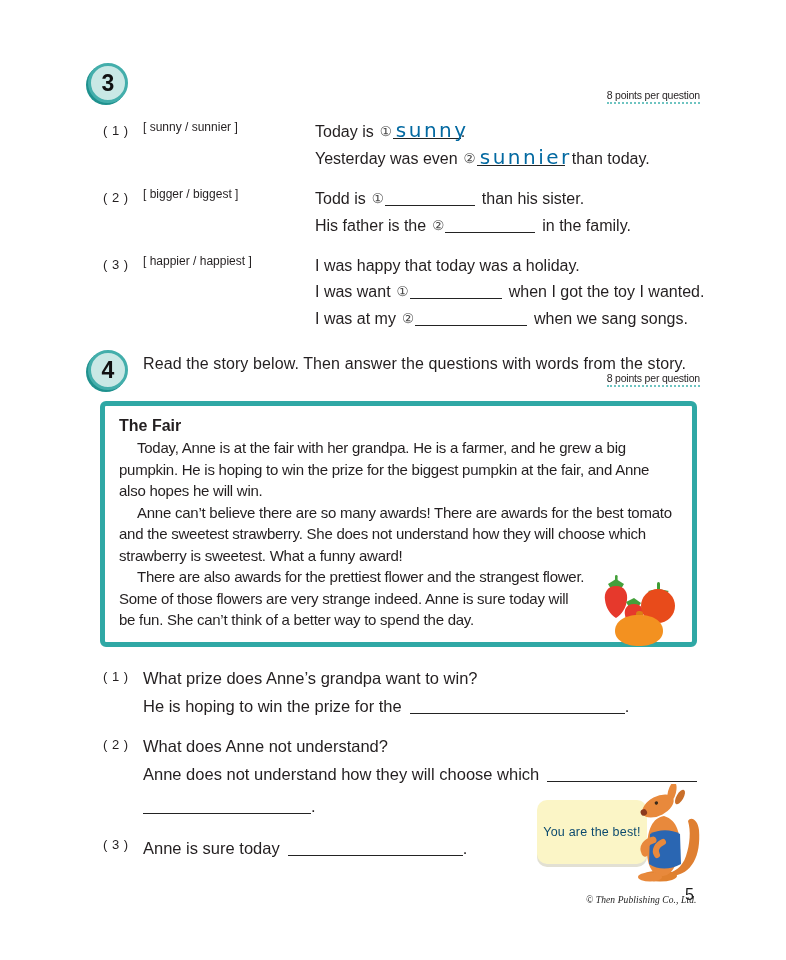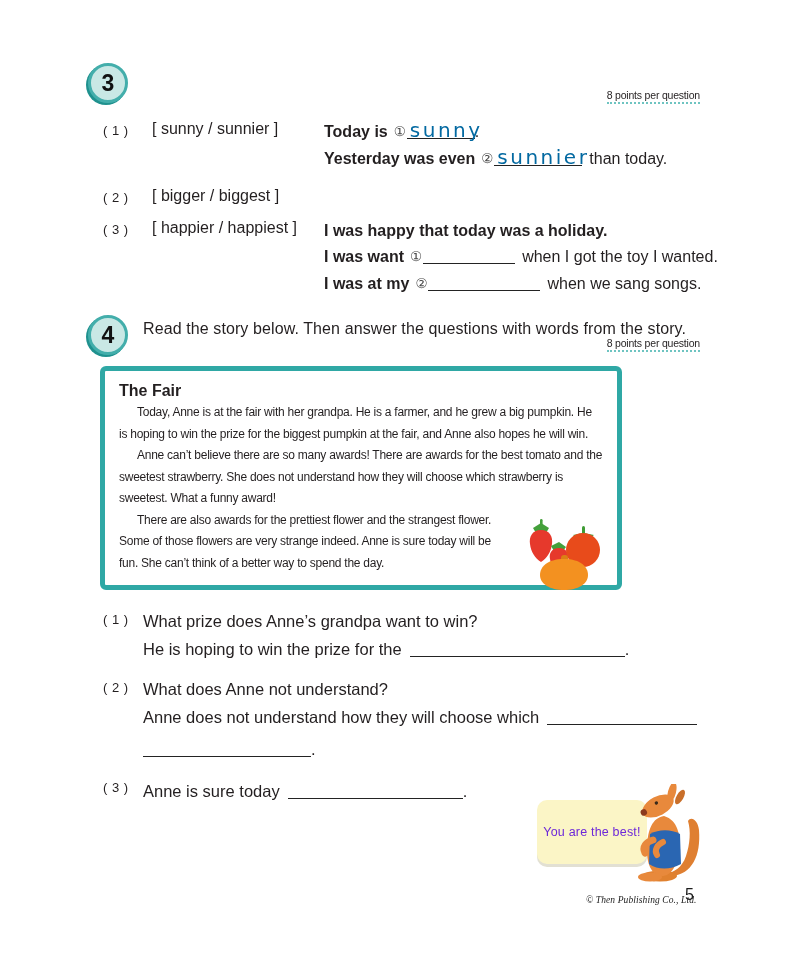--- a/index.html
+++ b/index.html
@@ -24,67 +24,67 @@
     position:absolute;right:0;font-size:10.5px;color:#231f20;
     border-bottom:2px dotted #6ec4c1;padding-bottom:1px;letter-spacing:-0.2px;
   }
   .points-3{top:27px;}
   .points-4{top:23px;}
 
   
   .items{margin:16px 0 0 15px;}
   .item{display:flex;margin-bottom:13px;font-size:16px;}
   .q-label{flex:0 0 40px;font-size:13px;padding-top:4px;letter-spacing:0.5px;}
-  .bracket{flex:0 0 172px;font-size:16px;padding-top:1px;margin-left:9px;}
+  .bracket{flex:0 0 172px;font-size:12px;padding-top:1px;}
   .sentences{flex:1;}
   .s-line{line-height:26px;white-space:nowrap;}
-  .pre{margin-right:4px;font-weight:bold;}
+  .pre{margin-right:4px;}
   .post{margin-left:7px;}
   .cnum{font-size:13.5px;color:#4a4a4a;margin:0 1px 0 2px;position:relative;top:-1px;}
   .blank{
     display:inline-block;border-bottom:1.6px solid #232323;height:15px;
     vertical-align:-2px;position:relative;
   }
   .trace-word{
     position:absolute;left:3px;bottom:-5px;color:#0369a1;font-size:20px;
     letter-spacing:2.5px;font-family:"DejaVu Sans",sans-serif;white-space:nowrap;
   }
   .w68{width:68px}.w88{width:88px}.w90{width:90px}.w92{width:92px}.w112{width:112px}
   .w150{width:150px}.w168{width:168px}.w175{width:175px}.w215{width:215px}
 
   
   .ex4{margin-top:16px;}
   .storybox{
-    margin:11px 0 0 12px;width:522px;box-sizing:border-box;
+    margin:11px 0 0 12px;width:597px;box-sizing:border-box;
     border:5px solid #2fa8a5;border-radius:6px;padding:9px 14px 11px 14px;
   }
   .story-title{font-size:16px;font-weight:bold;line-height:22px;}
   .storybox p{
-    margin:0;font-size:12px;line-height:21.5px;letter-spacing:-0.25px;
+    margin:0;font-size:15px;line-height:21.5px;letter-spacing:-0.25px;
     text-indent:18px;
   }
   .fruits{float:right;width:86px;height:84px;margin:-4px -4px 0 8px;}
 
   
   .questions{margin:18px 0 0 15px;}
   .qblock{display:flex;margin-bottom:13px;}
   .q-body{flex:1;}
   .q-text{font-size:16.5px;line-height:26px;}
   .a-line{font-size:16.5px;line-height:28px;margin-top:1px;white-space:nowrap;}
   .a-line .blank{margin-left:8px;}
   .a-line2{margin-top:4px;}
   .a-line2 .blank{margin-left:0;}
 
   
   .speech-bubble{
     position:absolute;left:537px;top:800px;width:110px;height:64px;
     background:#fbf5c6;border-radius:10px;box-shadow:0 3px 0 rgba(140,130,80,0.25);
     display:flex;align-items:center;justify-content:center;
   }
-  .speech-text{font-size:12.5px;color:#6d28d9;letter-spacing:0.2px;}
+  .speech-text{font-size:12.5px;color:#0c4a6e;letter-spacing:0.2px;}
   .kangaroo{position:absolute;left:620px;top:784px;width:90px;height:100px;}
 
   
   .copyright{
     position:absolute;left:586px;top:895px;font-family:"Liberation Serif",serif;
     font-style:italic;font-size:9.5px;color:#1c1c1c;letter-spacing:0.1px;
   }
   .page-num{position:absolute;left:685px;top:886px;font-size:16px;color:#1c1c1c;}
 </style>
 </head>
@@ -109,20 +109,28 @@
           </div>
           <div class="s-line">
             <span class="pre">Yesterday was even</span><span class="cnum">②</span><span class="blank w88"><span class="trace-word">sunnier</span></span><span class="post">than today.</span>
           </div>
         </div>
       </div>
 
       <div class="item">
         <div class="q-label">( 2 )</div>
         <div class="bracket">[ bigger / biggest ]</div>
+        <div class="sentences">
+          <div class="s-line">
+            <span class="pre">Todd is</span><span class="cnum">①</span><span class="blank w90"></span><span class="post">than his sister.</span>
+          </div>
+          <div class="s-line">
+            <span class="pre">His father is the</span><span class="cnum">②</span><span class="blank w90"></span><span class="post">in the family.</span>
+          </div>
+        </div>
       </div>
 
       <div class="item">
         <div class="q-label">( 3 )</div>
         <div class="bracket">[ happier / happiest ]</div>
         <div class="sentences">
           <div class="s-line">
             <span class="pre">I was happy that today was a holiday.</span>
           </div>
           <div class="s-line">

